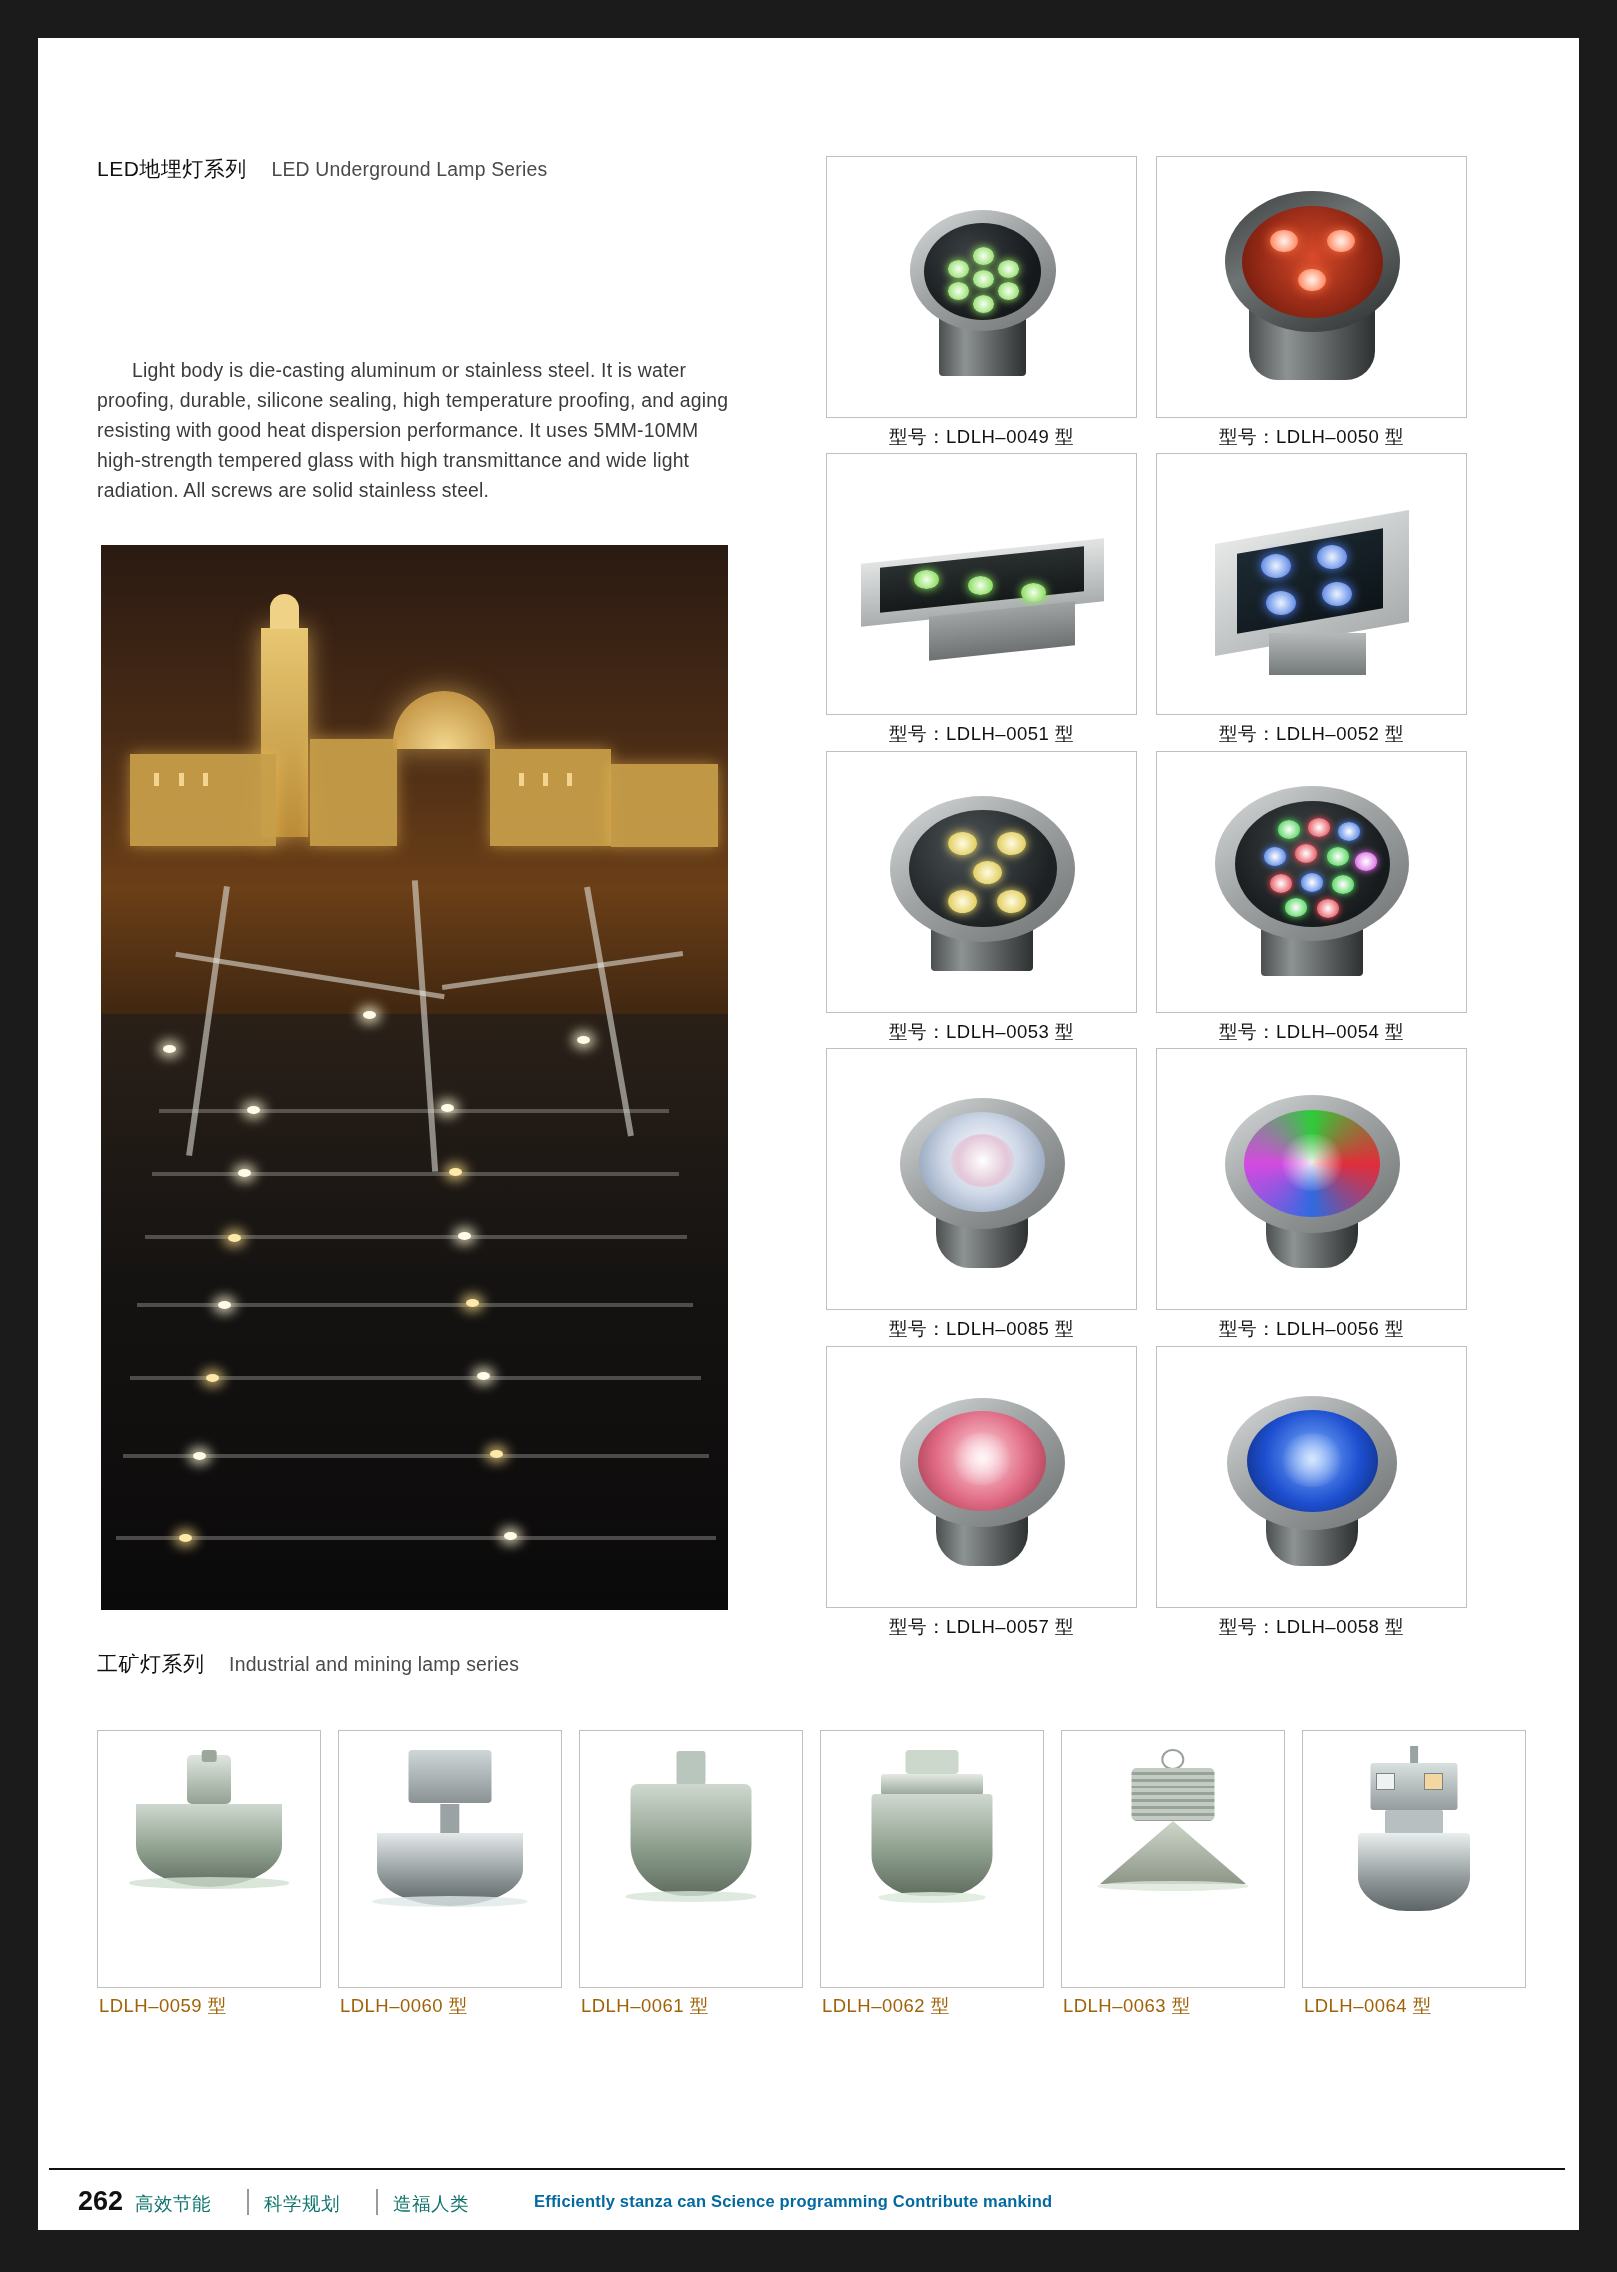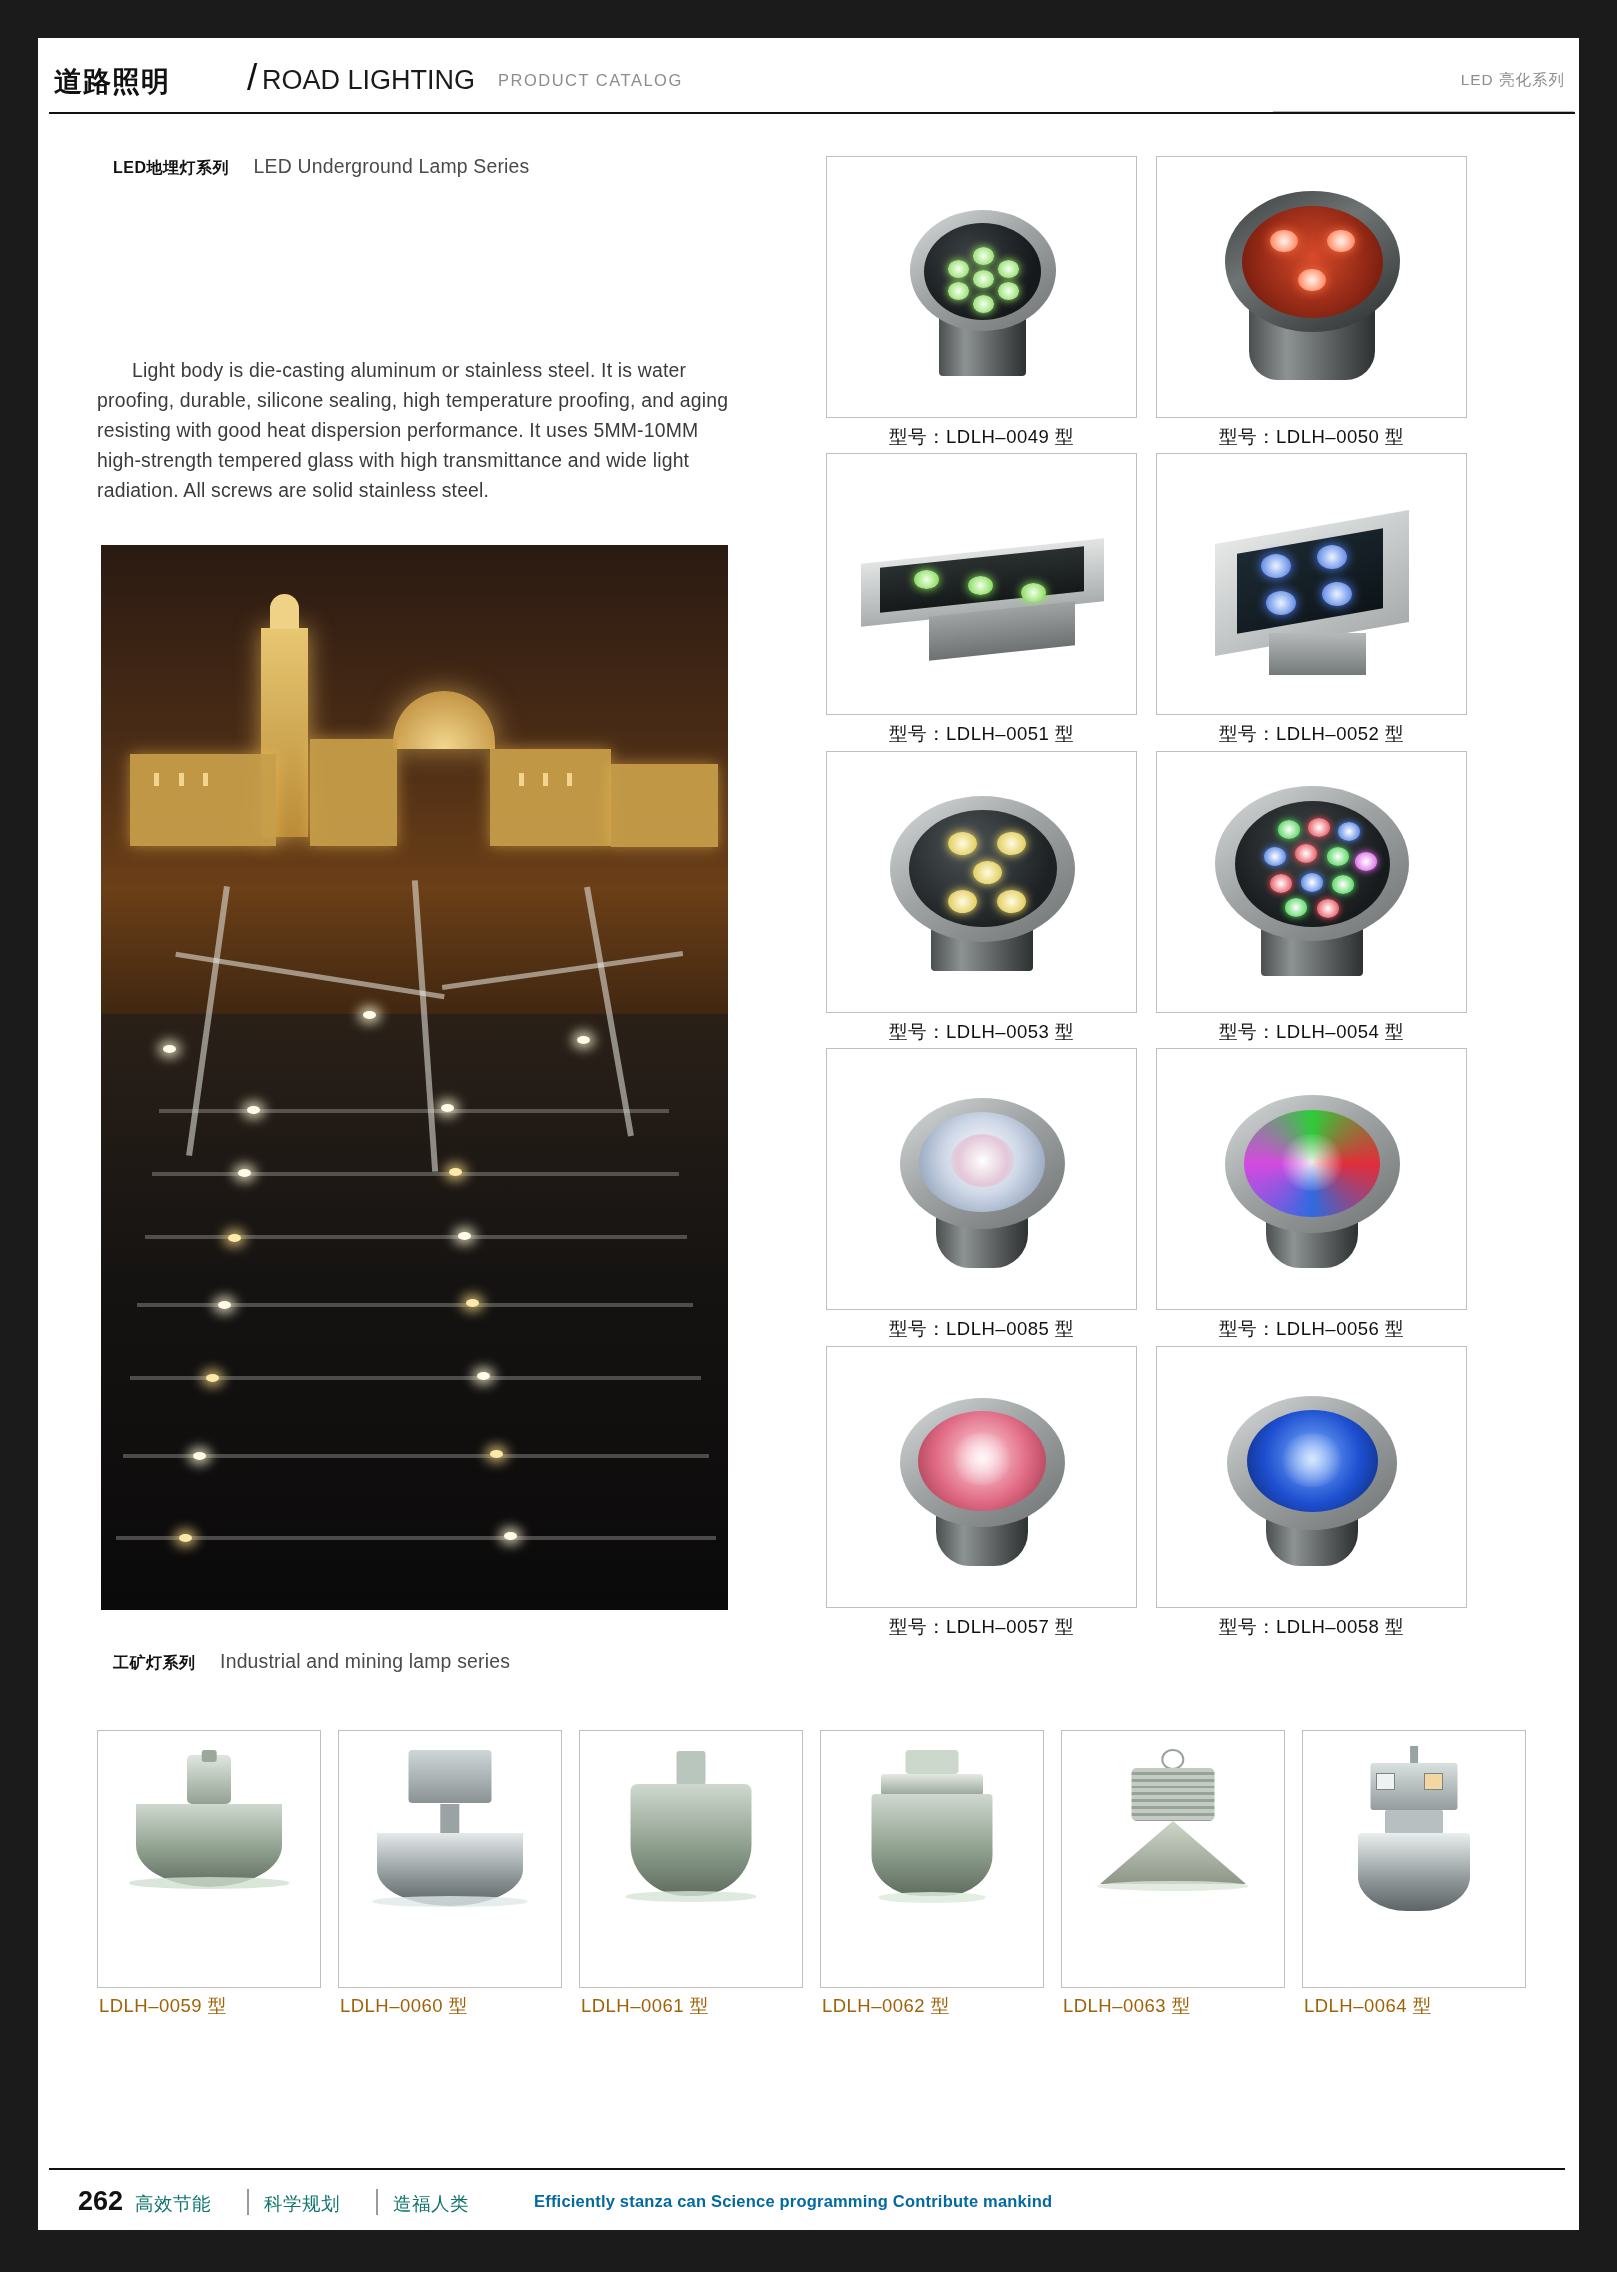--- a/index.html
+++ b/index.html
@@ -71,21 +71,21 @@
     background:#111;
   }
   .hdr-rule-grey {
     position:absolute; left:1224px; top:62px; width:301px; height:1.9px;
     background:#b9b9b9;
   }
 
   
   .sec-title { position:absolute; }
   .sec-title .cn {
-    font-size:16px; font-weight:bold; color:#111; letter-spacing:0.5px;margin-left:16px;
+    font-size:21px; font-weight:normal; color:#111; letter-spacing:0.5px;
   }
   .sec-title .en {
     font-size:19.4px; color:#4a4a4a; letter-spacing:0.2px; margin-left:22.4px;
   }
 
   
   .para-cn {
     position:absolute; left:97px; top:193px; width:627px;
     font-size:18px; line-height:30px; color:#1f1f1f;
     letter-spacing:0.2px;
@@ -230,29 +230,20 @@
 <body>
 
 <div class="page">
 
   <div class="bar-top"></div>
   <div class="bar-bottom"></div>
   <div class="side-left"></div>
   <div class="side-right"></div>
   <div class="inner"></div>
 
-  <div class="header">
-    <div class="hdr-cn">道路照明</div>
-    <div class="hdr-slash">/</div>
-    <div class="hdr-en">ROAD LIGHTING</div>
-    <div class="hdr-sub">PRODUCT CATALOG</div>
-    <div class="hdr-right">LED 亮化系列</div>
-    <div class="hdr-rule-grey"></div>
-    <div class="hdr-rule"></div>
-  </div>
 
   <div class="sec-title" style="left:97px; top:155px;">
     <span class="cn">LED地埋灯系列</span>
     <span class="en">LED Underground Lamp Series</span>
   </div>
 
   <div class="para-en"><span class="indent"></span><span>Light body is die-casting aluminum or stainless steel. It is water proofing, durable, silicone sealing, high temperature proofing, and aging resisting with good heat dispersion performance. It uses 5MM-10MM high-strength tempered glass with high transmittance and wide light radiation. All screws are solid stainless steel.</span></div>
 
   <div class="photo">
     <div class="sky"></div>

